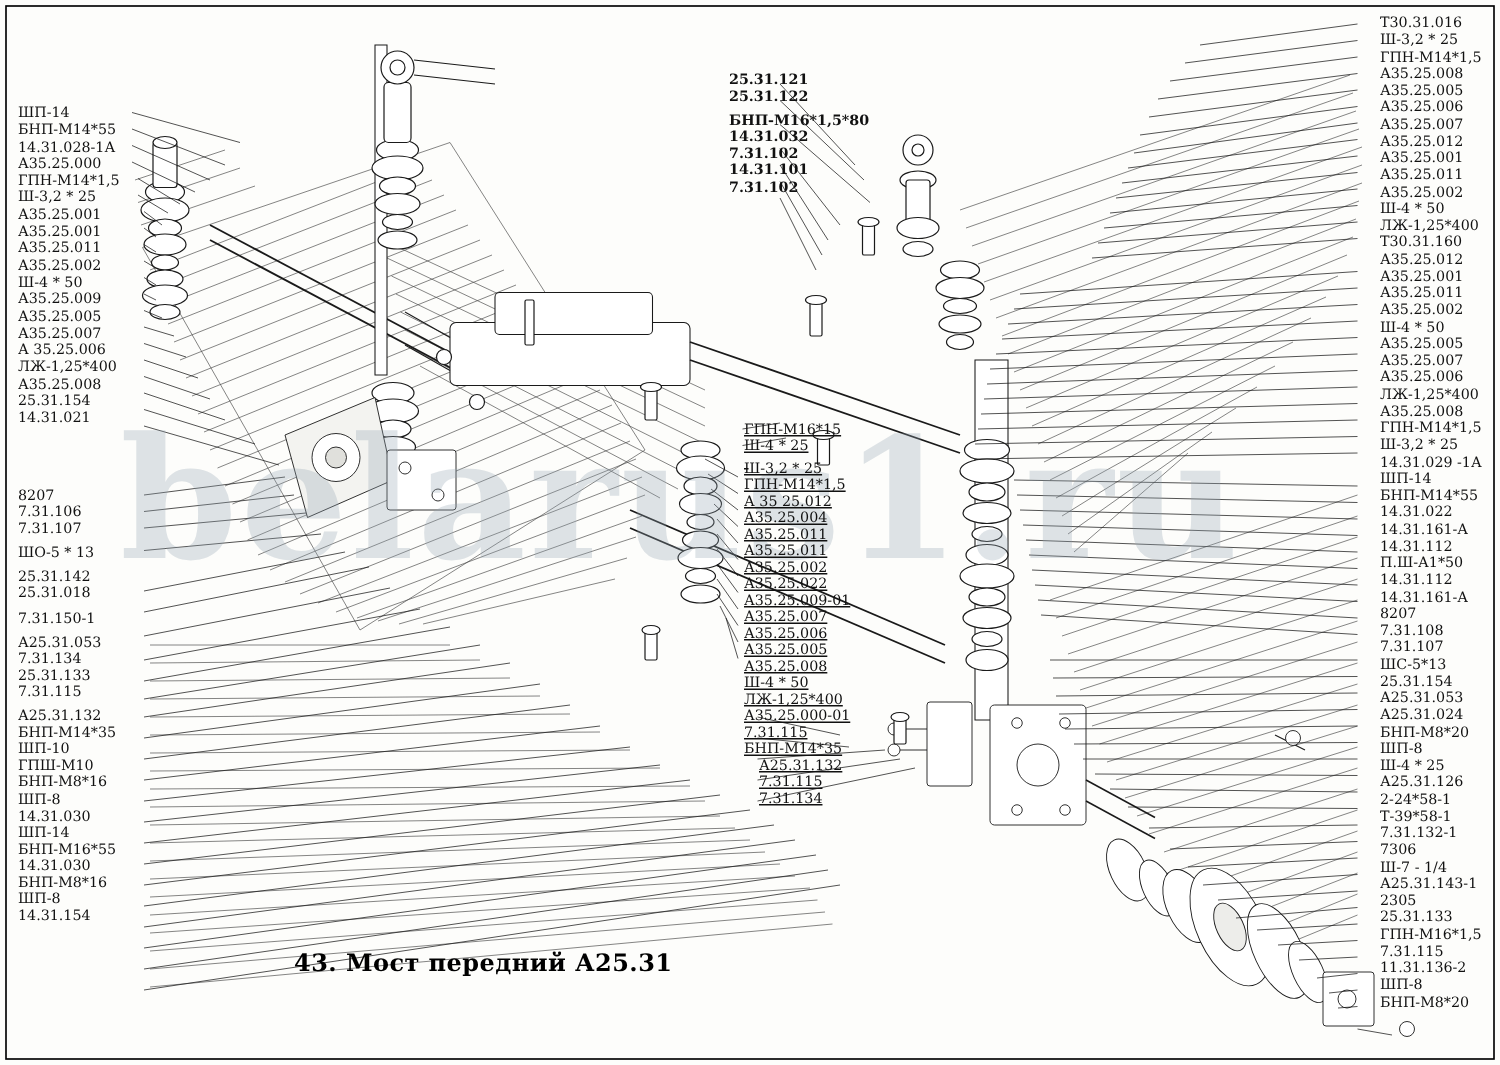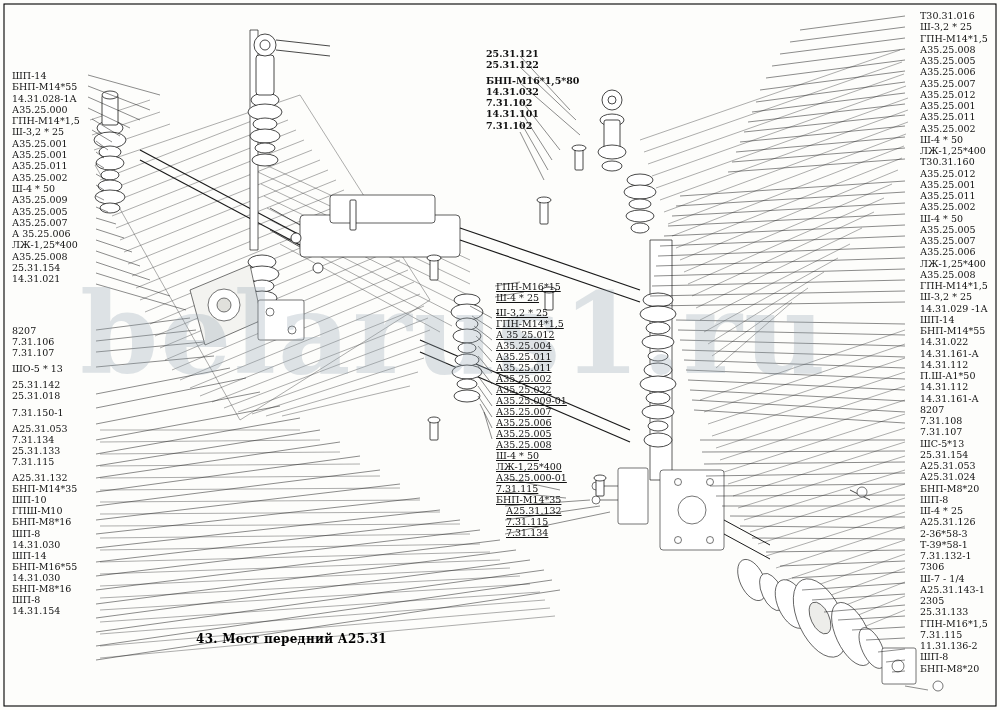--- a/index.html
+++ b/index.html
@@ -32,21 +32,21 @@
     font-family:"DejaVu Serif", serif;
     font-size:9.5px;
     line-height:11.3px;
     color:#111;
     white-space:nowrap;
   }
   .col div{white-space:nowrap;}
   .title{
     position:absolute;
     font-family:"DejaVu Serif", serif;
-    font-size:12px;
+    font-size:16px;
     font-weight:700;
     color:#000;
     letter-spacing:0.3px;
   }
   svg{position:absolute;left:0;top:0;}
   .ln{stroke:#1a1a1a;stroke-width:0.5;fill:none;}
   .ln2{stroke:#1a1a1a;stroke-width:0.7;fill:none;}
   .hatch{stroke:#2a2a2a;stroke-width:0.45;fill:none;}
   .part{stroke:#1a1a1a;stroke-width:0.8;fill:#ffffff;}
   .partl{stroke:#1a1a1a;stroke-width:0.6;fill:#f3f3f0;}
@@ -613,21 +613,21 @@
     <div>7.31.108</div>
     <div>7.31.107</div>
     <div>ШС-5*13</div>
     <div>25.31.154</div>
     <div>А25.31.053</div>
     <div>А25.31.024</div>
     <div>БНП-М8*20</div>
     <div>ШП-8</div>
     <div>Ш-4 * 25</div>
     <div>А25.31.126</div>
-    <div>2-36*58-3</div>
+    <div>2-24*58-1</div>
     <div>Т-39*58-1</div>
     <div>7.31.132-1</div>
     <div>7306</div>
     <div>Ш-7 - 1/4</div>
     <div>А25.31.143-1</div>
     <div>2305</div>
     <div>25.31.133</div>
     <div>ГПН-М16*1,5</div>
     <div>7.31.115</div>
     <div>11.31.136-2</div>

